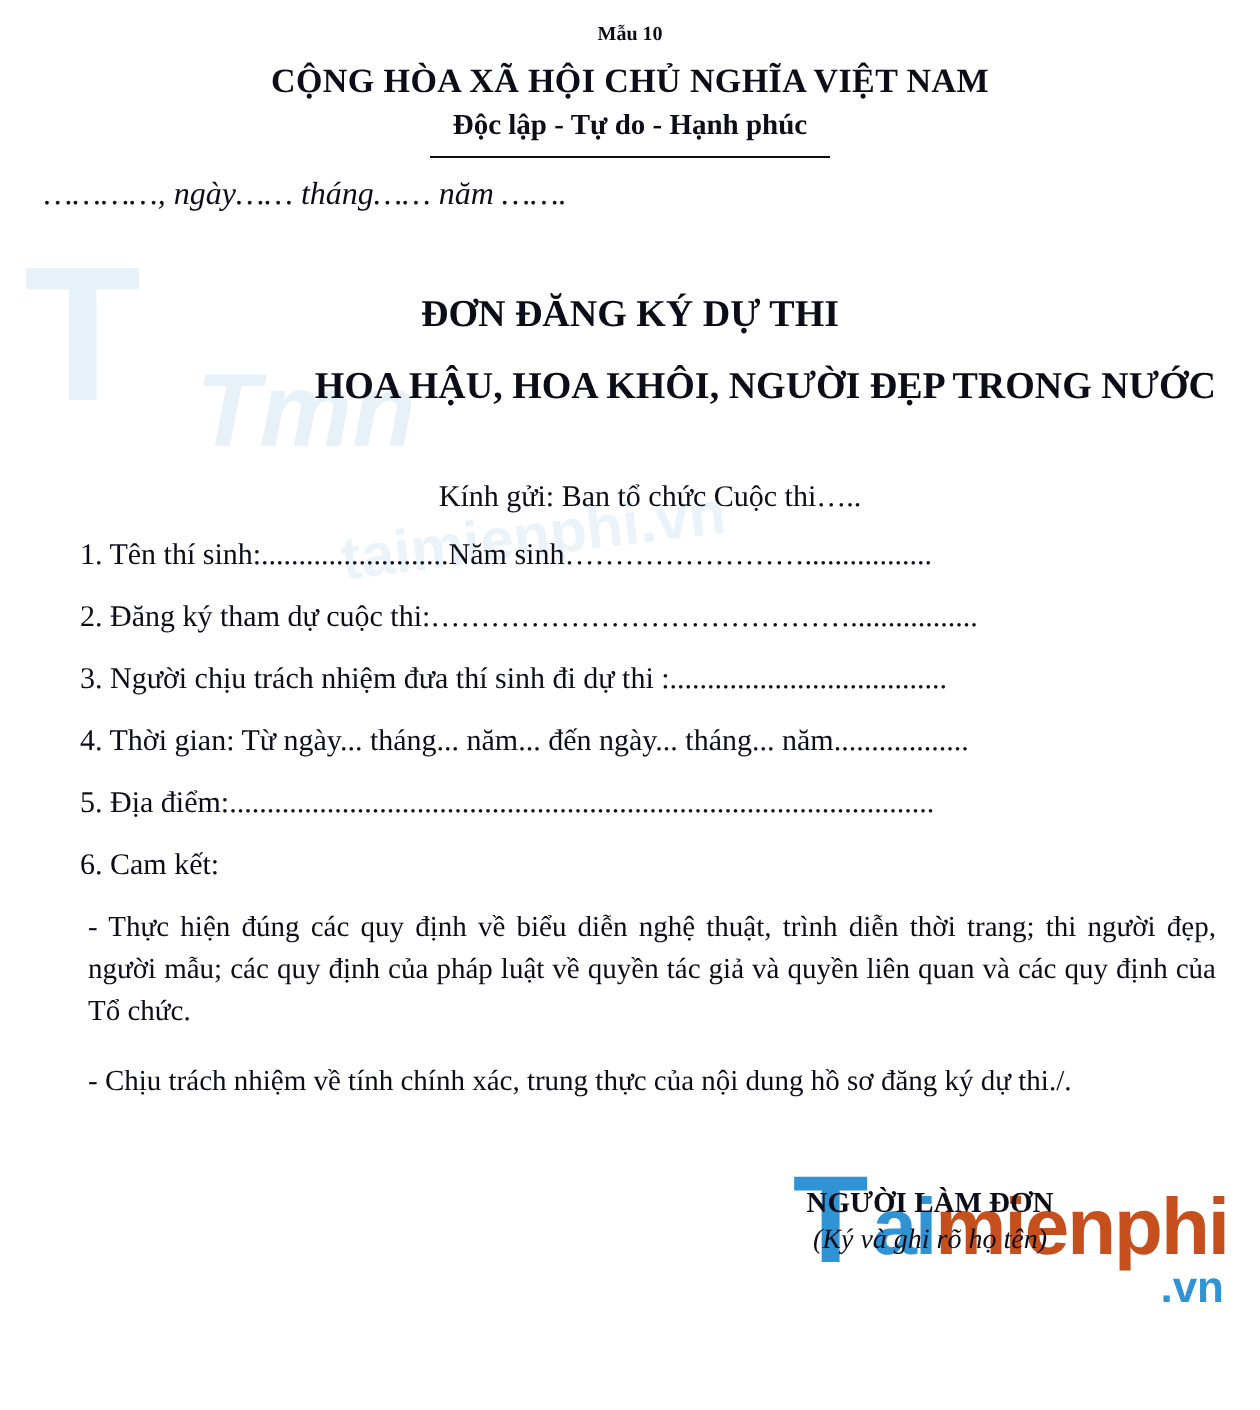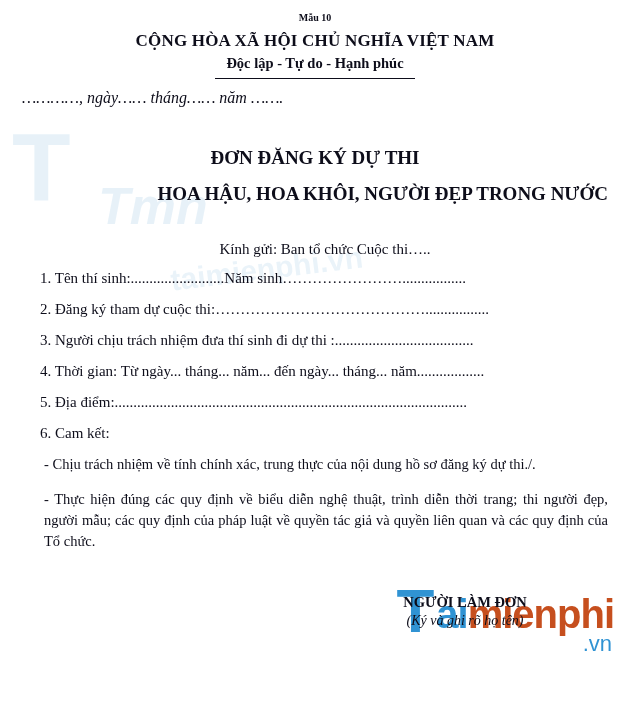--- a/index.html
+++ b/index.html
@@ -93,21 +93,21 @@
     font-weight: bold;
     letter-spacing: -1px;
     padding-top: 8px;
   }
   .logo .logo-word .dark {
     color: #c2410c;
   }
   .logo .logo-vn {
     text-align: right;
     font-size: 22px;
-    font-weight: normal;
+    font-weight: bold;
     color: #1f8ad0;
     margin-top: -6px;
     padding-right: 2px;
   }
 
   
   .content { position: relative; z-index: 3; }
 
   .mau {
     text-align: center;
@@ -216,24 +216,24 @@
     <div class="kinhgui">Kính gửi: Ban tổ chức Cuộc thi…..</div>
 
     <div class="item">1. Tên thí sinh:.........................Năm sinh…………………….................</div>
     <div class="item">2. Đăng ký tham dự cuộc thi:…………………………………….................</div>
     <div class="item">3. Người chịu trách nhiệm đưa thí sinh đi dự thi  :.....................................</div>
     <div class="item">4. Thời gian: Từ ngày... tháng... năm... đến ngày... tháng... năm..................</div>
     <div class="item">5. Địa điểm:..............................................................................................</div>
     <div class="item last">6. Cam kết:</div>
 
     <div class="para">
+      <span class="ind">- Thực hiện đúng các quy định về biểu diễn nghệ thuật, trình diễn thời trang; thi người đẹp, người mẫu; các quy định của pháp luật về quyền tác giả và quyền liên quan và các quy định của Tổ chức.</span>
+    </div>
+    <div class="para">
       <span class="ind">- Chịu trách nhiệm về tính chính xác, trung thực của nội dung hồ sơ đăng ký dự thi./.</span>
-    </div>
-    <div class="para">
-      <span class="ind">- Thực hiện đúng các quy định về biểu diễn nghệ thuật, trình diễn thời trang; thi người đẹp, người mẫu; các quy định của pháp luật về quyền tác giả và quyền liên quan và các quy định của Tổ chức.</span>
     </div>
 
     <div class="signblock">
       <div class="who">NGƯỜI LÀM ĐƠN</div>
       <div class="note">(Ký và ghi rõ họ tên)</div>
     </div>
 
   </div>
 
   <div class="logo">

